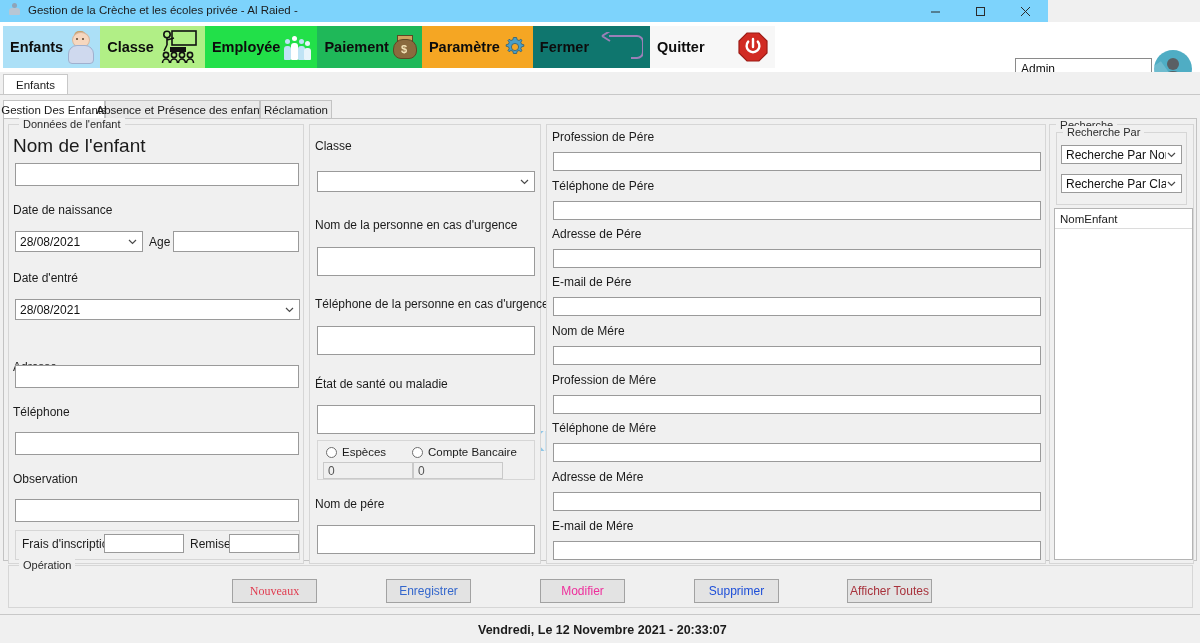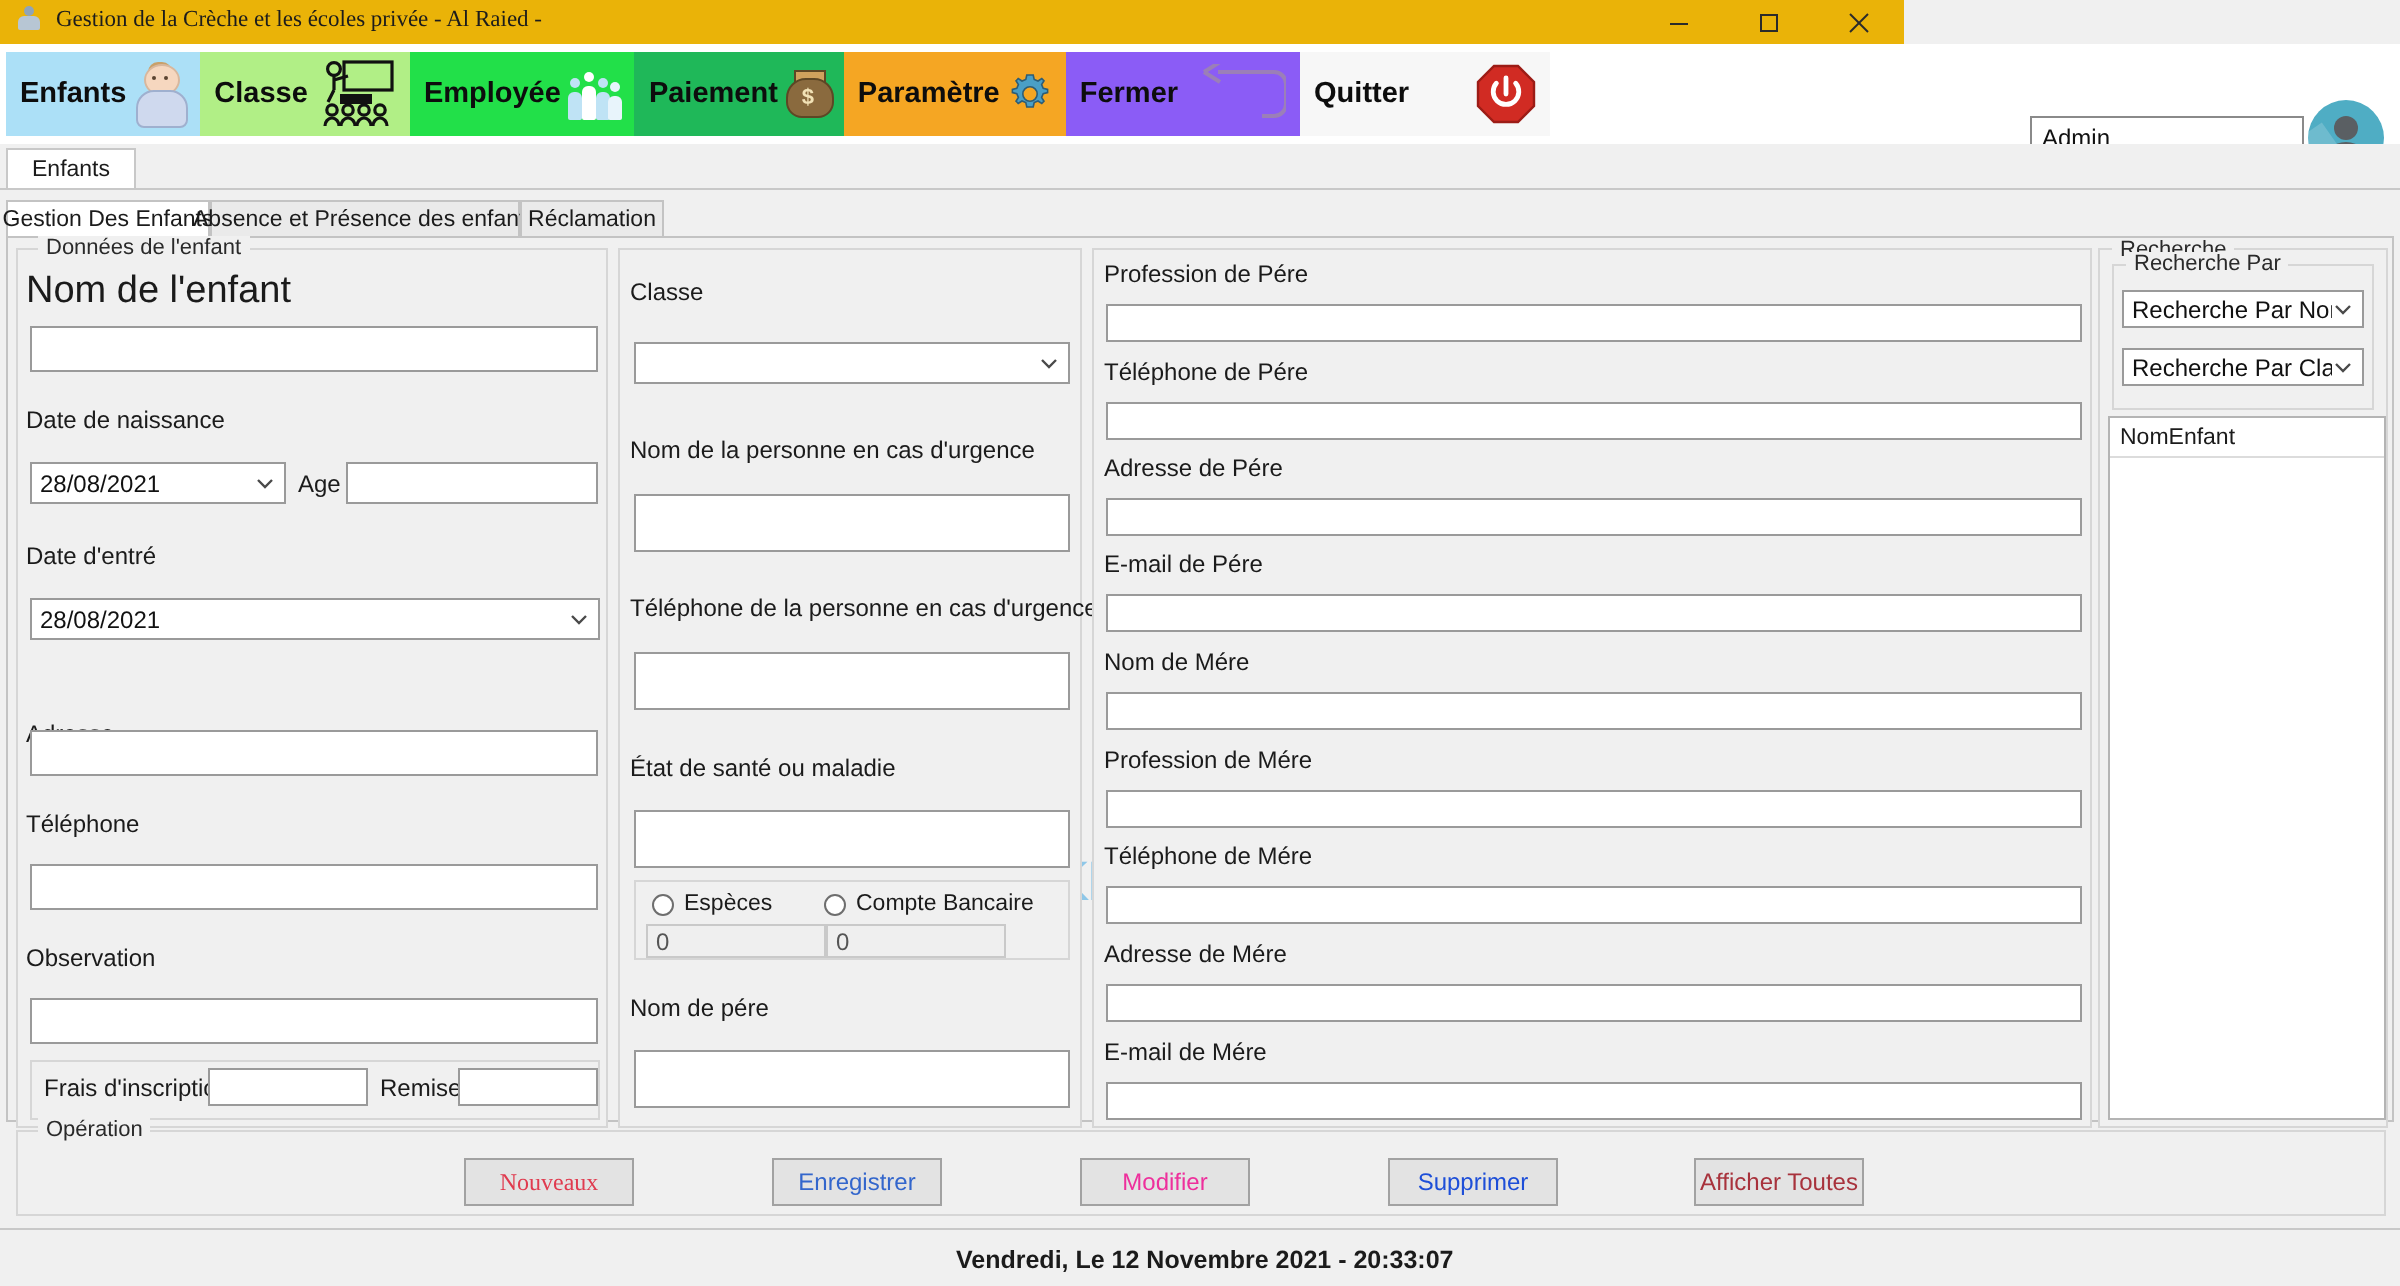--- a/index.html
+++ b/index.html
@@ -5,21 +5,21 @@
   html,body{margin:0;padding:0;}
   body{
     width:1200px;height:643px;overflow:hidden;
     font-family:"Liberation Sans","DejaVu Sans",sans-serif;
     font-size:12px;color:#1b1b1b;background:#f0f0f0;
     -webkit-font-smoothing:antialiased;
   }
   .app{position:relative;width:1200px;height:643px;background:#f0f0f0;}
 
   
-  .titlebar{position:absolute;left:0;top:0;width:952px;height:22px;background:#eab308;font-family:Liberation Serif, serif;}
+  .titlebar{position:absolute;left:0;top:0;width:1048px;height:22px;background:#7dd3fc;}
   .title-left{position:absolute;left:8px;top:3px;display:flex;align-items:center;gap:7px;}
   .title-ico{width:13px;height:13px;position:relative;}
   .title-ico:before{content:"";position:absolute;left:4px;top:0;width:5px;height:5px;border-radius:50%;background:#8fa4b8;}
   .title-ico:after{content:"";position:absolute;left:1px;top:5px;width:11px;height:7px;border-radius:3px 3px 1px 1px;background:#b7c6d4;}
   .title-txt{font-size:11.5px;color:#1c1c1c;white-space:nowrap;}
   .wbtns{position:absolute;right:0;top:0;display:flex;}
   .wbtn{width:45px;height:22px;display:flex;align-items:center;justify-content:center;color:#2b2b2b;font-size:11px;}
   .wbtn svg{display:block;}
 
   
@@ -196,21 +196,21 @@
       <div class="mi" style="background:#f5a623;">
         <span class="lbl">Paramètre</span>
         <span class="gi">
           <svg class="ico-gear" viewBox="0 0 22 22">
             <path d="M11 1.5 l1.6 0 .5 2.2 1.9 .8 1.9-1.2 1.1 1.1 -1.2 1.9 .8 1.9 2.2 .5 0 1.6 -2.2 .5 -.8 1.9 1.2 1.9 -1.1 1.1 -1.9-1.2 -1.9 .8 -.5 2.2 -1.6 0 -1.6 0 -.5-2.2 -1.9-.8 -1.9 1.2 -1.1-1.1 1.2-1.9 -.8-1.9 -2.2-.5 0-1.6 2.2-.5 .8-1.9 -1.2-1.9 1.1-1.1 1.9 1.2 1.9-.8 .5-2.2z" fill="#4a9fc6" stroke="#2d5d76" stroke-width=".8"></path>
             <circle cx="11" cy="11" r="3.6" fill="#f5a623" stroke="#2d5d76" stroke-width=".8"></circle>
           </svg>
         </span>
       </div>
 
-      <div class="mi" style="background:#8b5cf6;">
+      <div class="mi" style="background:#0f766e;">
         <span class="lbl">Fermer</span>
         <span class="gi">
           <svg class="ico-arrow" viewBox="0 0 50 30">
             <path d="M44 4 h-28 M16 4 a0 0 0 0 0 0 0 M44 4 a6 6 0 0 1 6 6 v10 a6 6 0 0 1 -6 6 h-6" fill="none" stroke="#9b7fb8" stroke-width="2"></path>
             <path d="M9 4 l8 -5 M9 4 l8 5" fill="none" stroke="#9b7fb8" stroke-width="2"></path>
           </svg>
         </span>
       </div>
 
       <div class="mi quitter">

